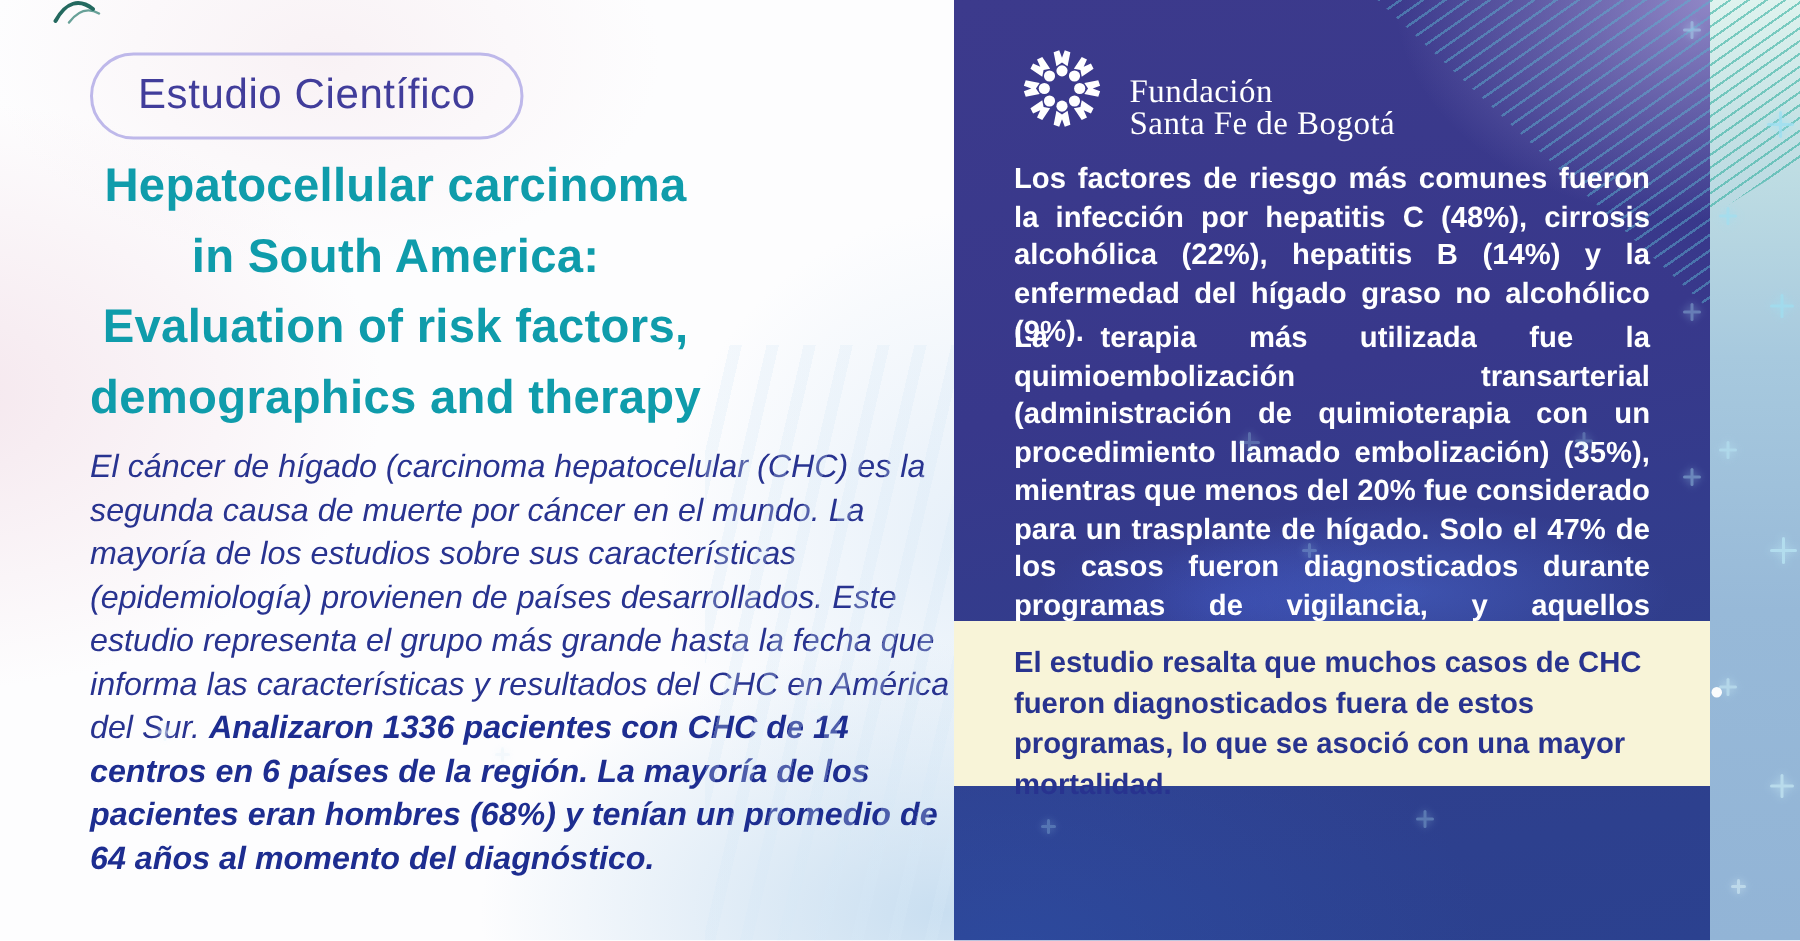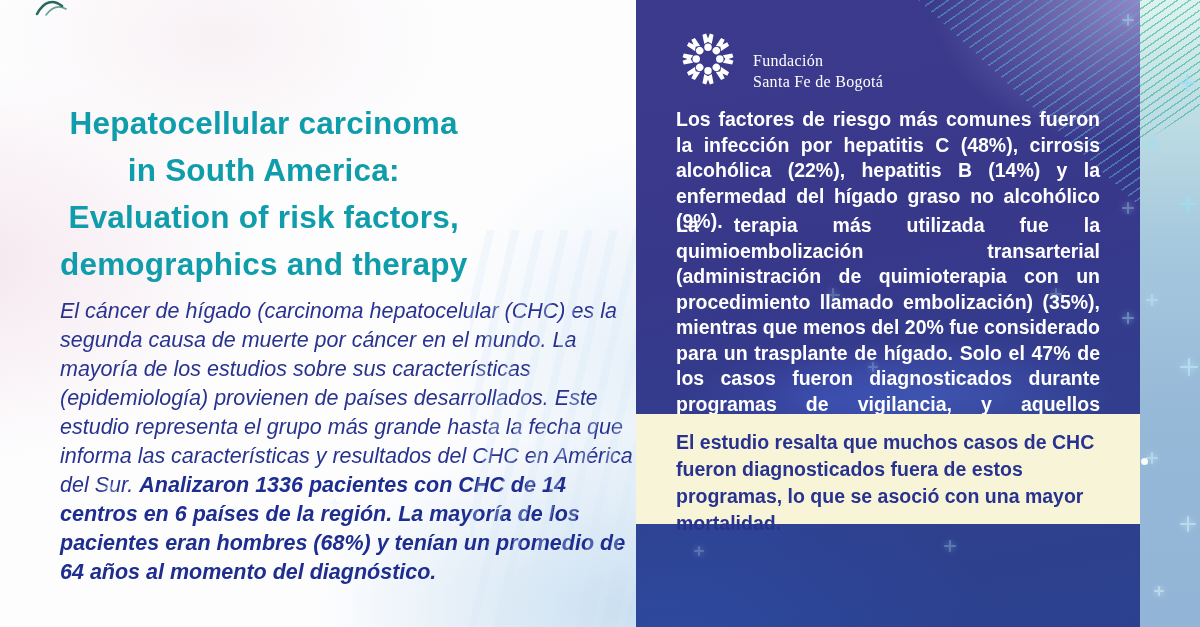--- a/index.html
+++ b/index.html
@@ -54,21 +54,21 @@
   .panel-chevrons{
     position:absolute;inset:0;pointer-events:none;
     background:repeating-linear-gradient(145deg, rgba(90,175,205,.50) 0 1.6px, rgba(0,0,0,0) 1.6px 8.5px);
     clip-path:polygon(56% 0, 100% 0, 100% 33%);
   }
   .logo-row{position:absolute;left:40px;top:26px;display:flex;align-items:center;}
   .logo-mark{width:64px;height:62px;}
   .logo-name{
     margin-left:13px;color:#ffffff;
     font-family:"Liberation Serif",serif;
-    font-size:16px;line-height:21px;letter-spacing:.3px;margin-top:24px;
+    font-size:22px;line-height:21px;letter-spacing:.3px;margin-top:24px;
   }
   .logo-name span{display:block;}
   .para{
     position:absolute;left:40px;margin:0;width:424px;
     color:#ffffff;font-weight:700;font-size:19.5px;line-height:25.5px;
     text-align:justify;letter-spacing:0;
   }
   .para1{top:107px;}
   .para2{top:213px;}
   .highlight-box{
@@ -117,20 +117,23 @@
 <body>
 
 <div class="canvas">
 
   <div class="left-panel">
     <svg class="corner-squiggle" width="40" height="18" viewBox="0 0 40 18">
       <path d="M3 16 C 10 3, 19 1, 28 8" stroke="#24695f" stroke-width="2.6" fill="none" stroke-linecap="round"></path>
       <path d="M12 17 C 18 9, 25 7, 32 11" stroke="#2a7a6e" stroke-width="1.6" fill="none" stroke-linecap="round" opacity=".7"></path>
     </svg>
 
+    <div class="badge">
+      <span>Estudio Científico</span>
+    </div>
 
     <h1 class="title">Hepatocellular carcinoma
 in South America:
 Evaluation of risk factors,
 demographics and therapy</h1>
 
     <p class="intro"><span>El cáncer de hígado (carcinoma hepatocelular (CHC) es la segunda causa de muerte por cáncer en el mundo. La mayoría de los estudios sobre sus características (epidemiología) provienen de países desarrollados. Este estudio representa el grupo más grande hasta la fecha que informa las características y resultados del CHC en América del Sur. </span><span class="b">Analizaron 1336 pacientes con CHC de 14 centros en 6 países de la región. La mayoría de los pacientes eran hombres (68%) y tenían un promedio de 64 años al momento del diagnóstico.</span></p>
 
     <div class="streaks"></div>
     <div class="sp" style="left:104px;top:482px;width:12px;height:12px;color:#eaf4fb;opacity:.55;"></div>

